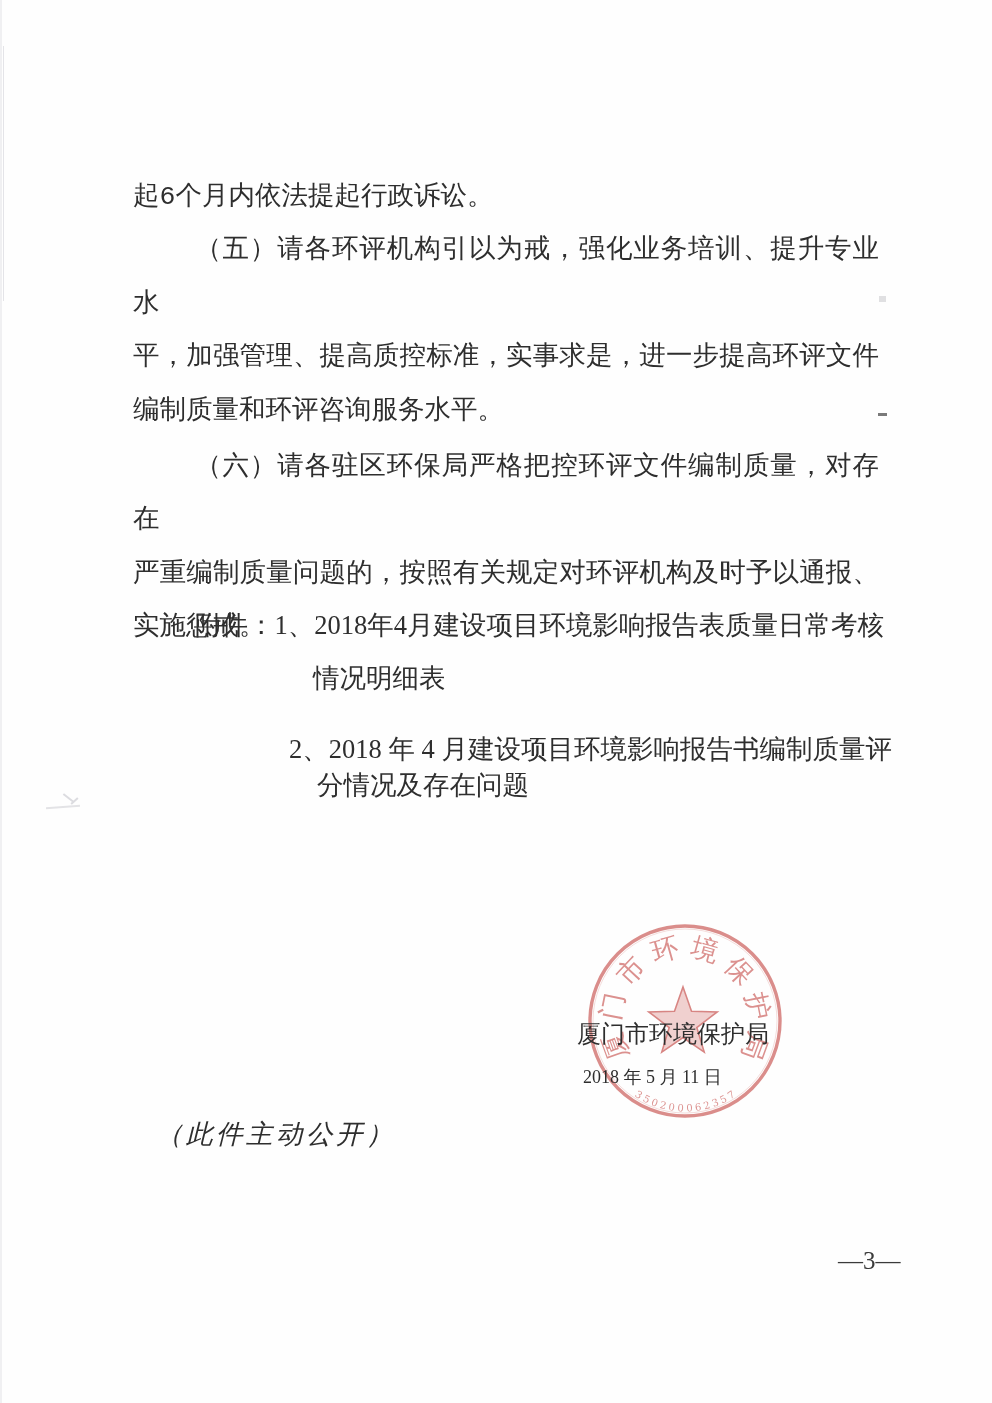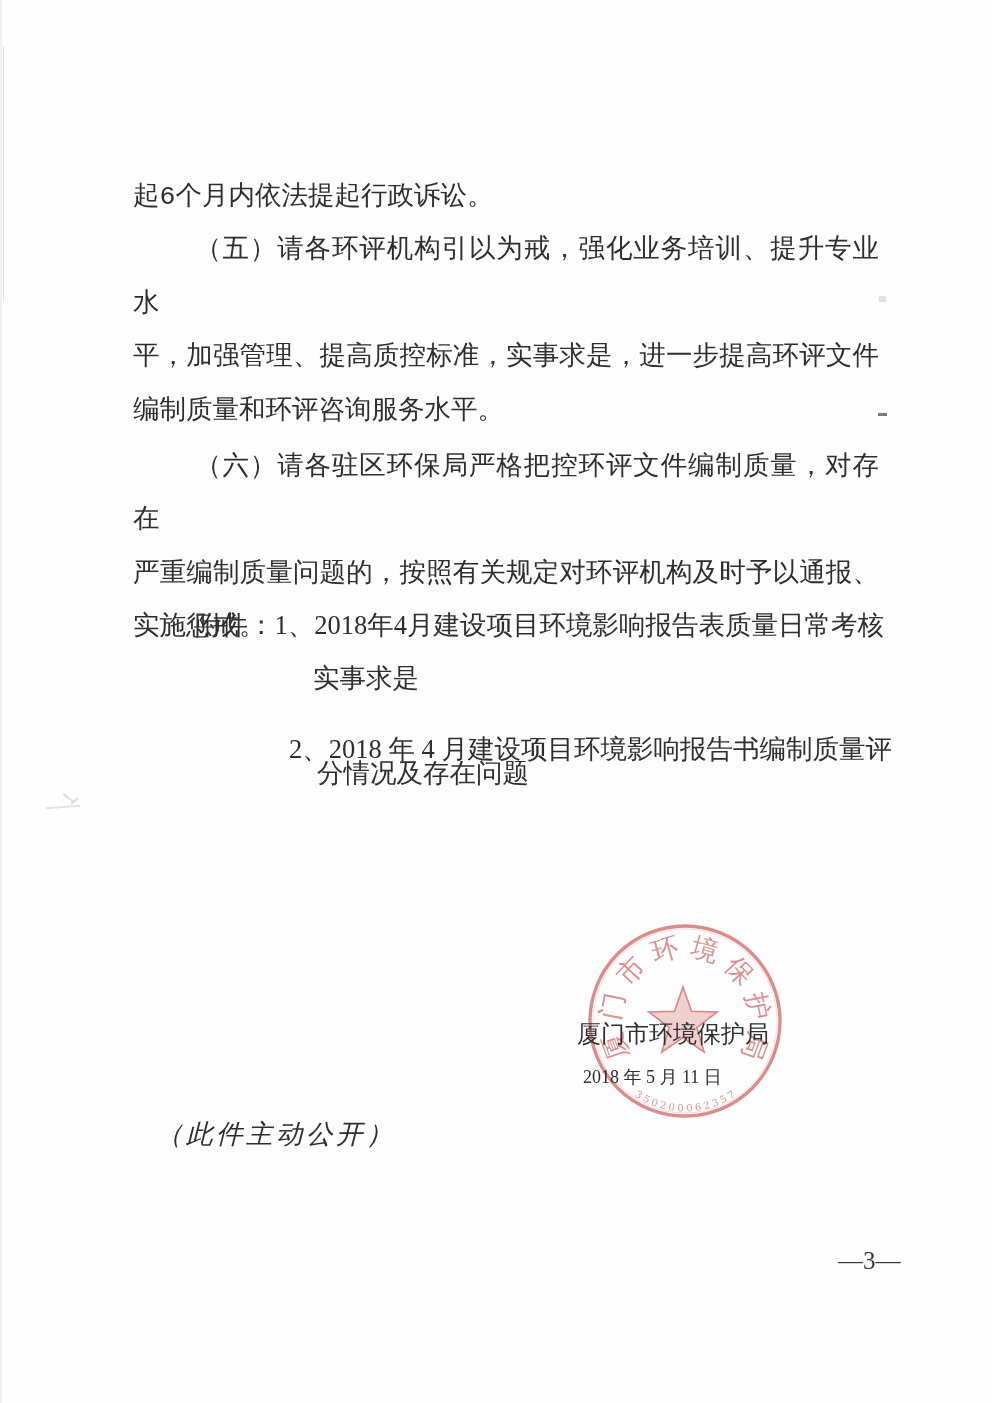--- a/index.html
+++ b/index.html
@@ -22,21 +22,21 @@
   .line.gap{margin-top:3px;}
   
   .attachments{
     position:absolute;left:133px;top:599px;width:790px;height:230px;
     font-size:26.5px;line-height:53.4px;
   }
   .att{position:absolute;white-space:nowrap;}
   .att-0{left:62px;top:0;}
   .att-1{left:180px;top:53px;}
   .att-2{left:156px;top:124px;}
-  .att-3{left:184px;top:148px;}
+  .att-3{left:184px;top:160px;}
   
   .sig-org{position:absolute;left:577px;top:1021px;font-size:24px;line-height:1.1;z-index:3;}
   .sig-date{position:absolute;left:583px;top:1068px;font-size:18px;line-height:1.1;z-index:3;}
   
   .public-note{position:absolute;left:156px;top:1116px;font-size:26.5px;letter-spacing:3.5px;font-style:italic;}
   .page-number{position:absolute;left:838px;top:1247px;font-size:25px;color:#3a3a3a;}
   
   .seal{
     position:absolute;left:585px;top:921px;width:200px;height:200px;
     z-index:2;mix-blend-mode:multiply;opacity:.88;
@@ -75,21 +75,21 @@
       <div class="line indent full">（五）请各环评机构引以为戒，强化业务培训、提升专业水</div>
       <div class="line full">平，加强管理、提高质控标准，实事求是，进一步提高环评文件</div>
       <div class="line">编制质量和环评咨询服务水平。</div>
       <div class="line indent full gap">（六）请各驻区环保局严格把控环评文件编制质量，对存在</div>
       <div class="line full">严重编制质量问题的，按照有关规定对环评机构及时予以通报、</div>
       <div class="line">实施惩戒。</div>
     </div>
 
   <div class="attachments">
       <div class="att att-0">附件：1、2018年4月建设项目环境影响报告表质量日常考核</div>
-      <div class="att att-1">实事求是</div>
+      <div class="att att-1">情况明细表</div>
       <div class="att att-2">2、2018 年 4 月建设项目环境影响报告书编制质量评</div>
       <div class="att att-3">分情况及存在问题</div>
     </div>
 
   <svg class="seal" viewBox="0 0 200 200">
     <circle class="seal-ring" cx="100" cy="100" r="95"></circle>
     <circle class="seal-ring2" cx="100" cy="100" r="92"></circle>
     <polygon class="seal-star" points="98,66 106.5,90.3 132.2,90.9 111.8,106.5 119.2,131.1 98,116.5 76.8,131.1 84.2,106.5 63.8,90.9 89.5,90.3"></polygon>
     <g id="seal-arc-text">
         <text transform="translate(30.5 125.3) rotate(-110.0)" class="seal-char">厦</text>

